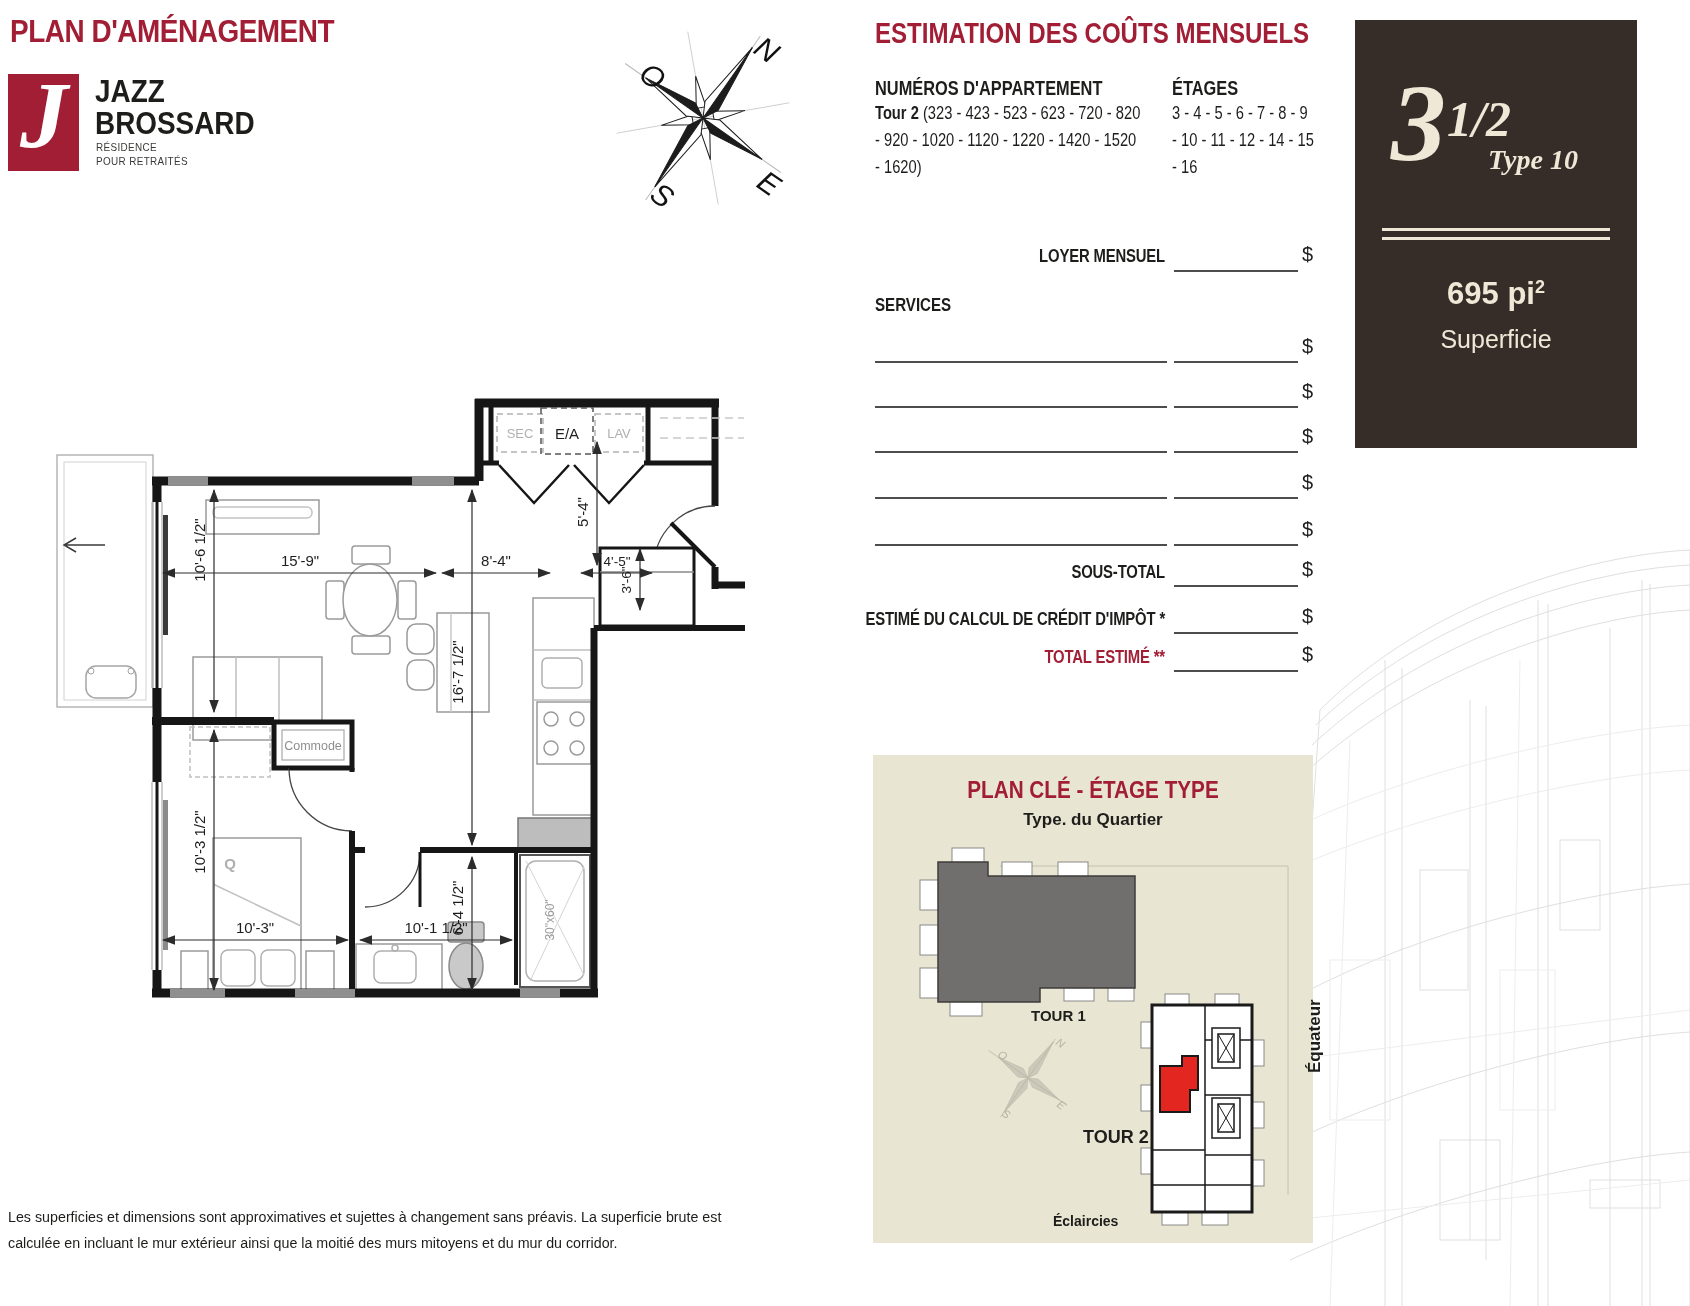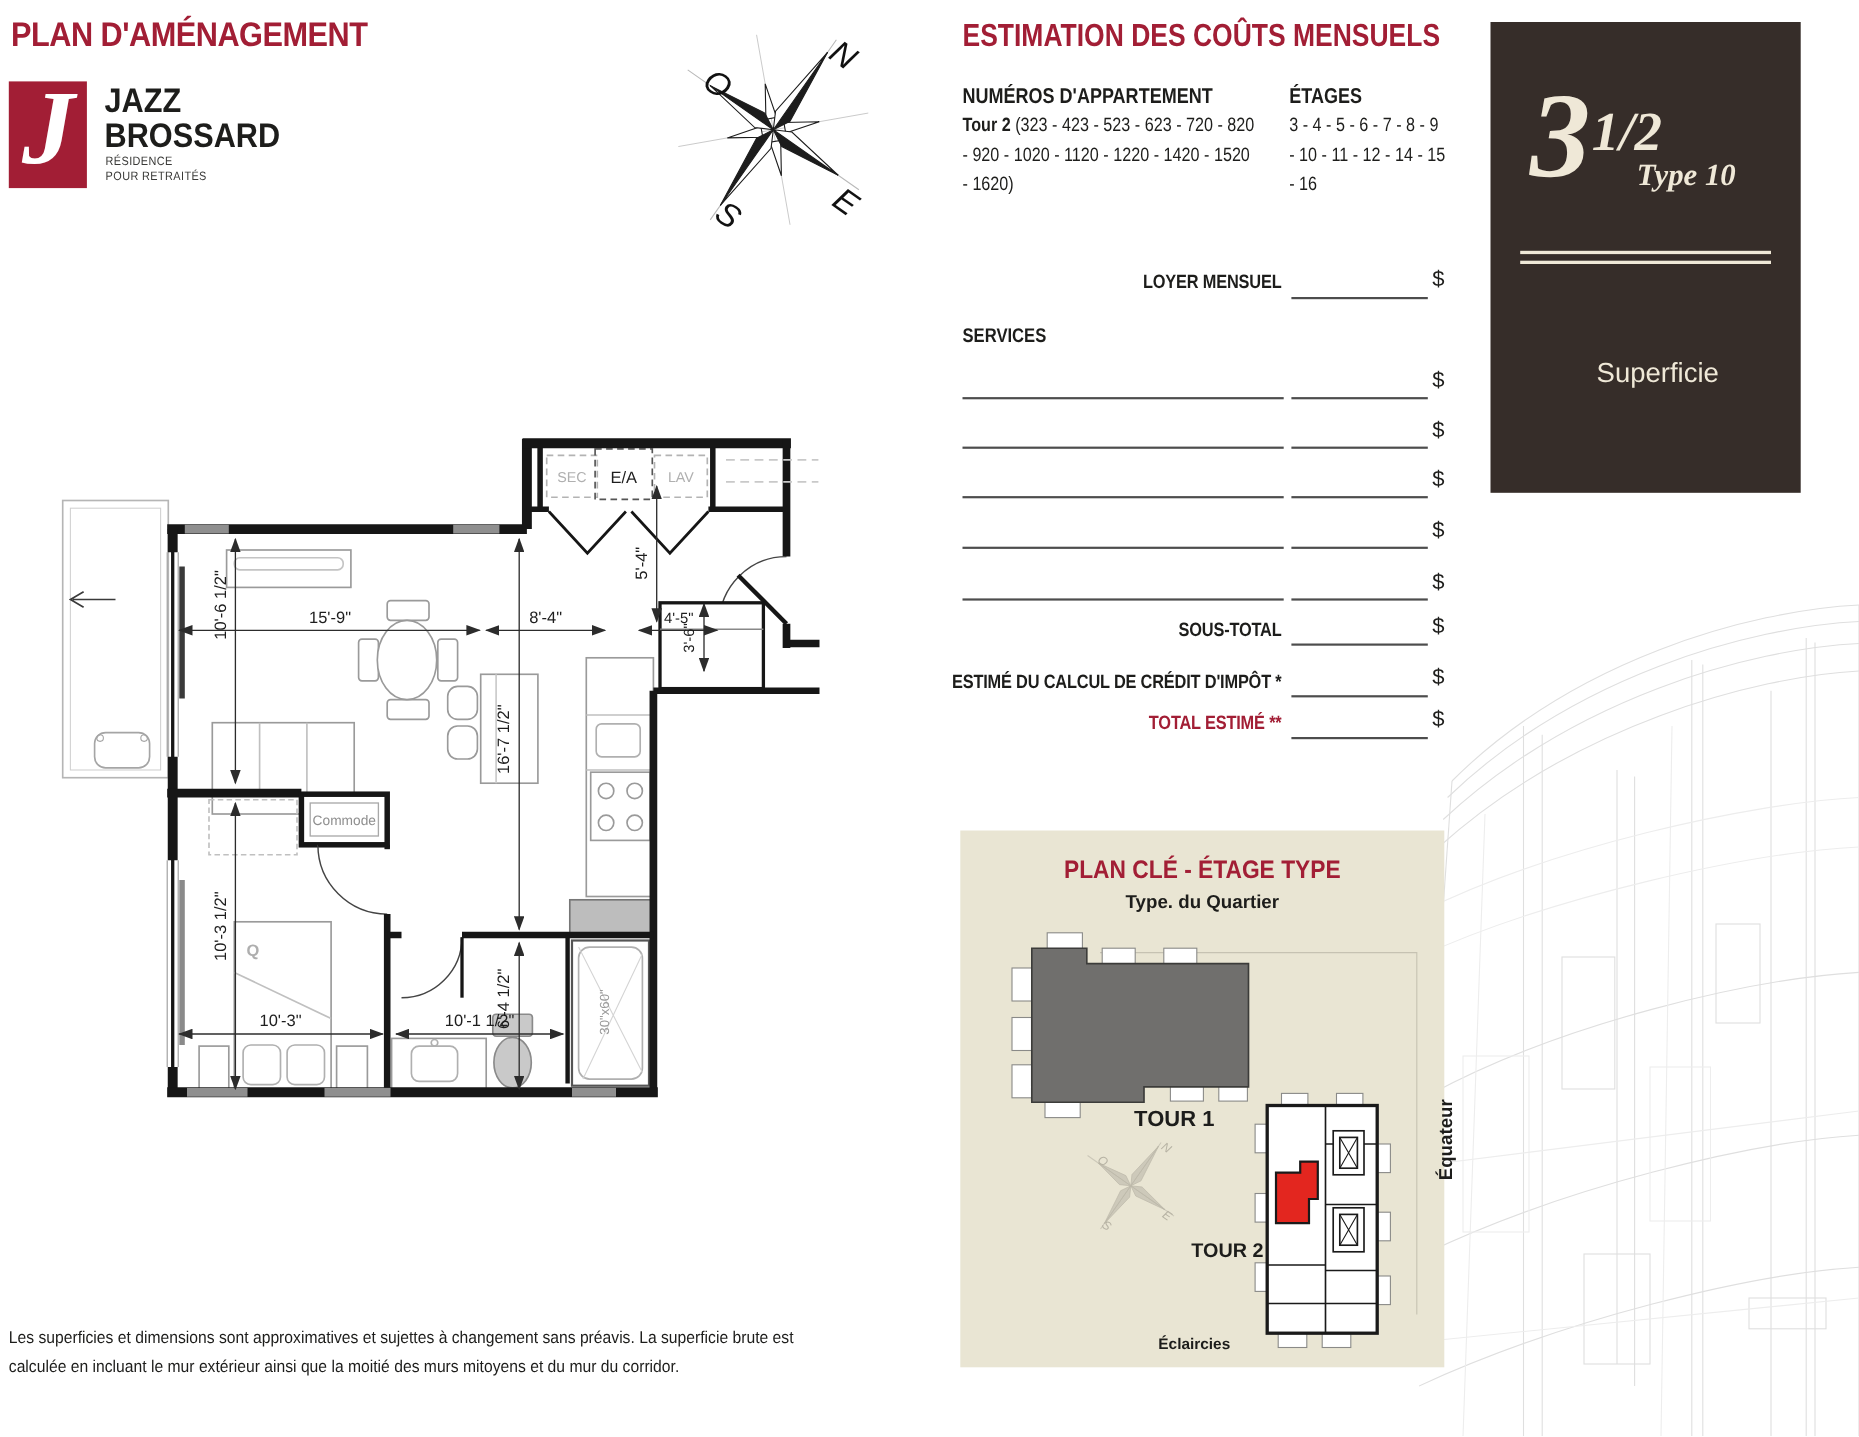--- a/index.html
+++ b/index.html
@@ -154,21 +154,22 @@
 
   <div class="abs rlabel condR red" style="left:865px;top:647px;width:300px;">TOTAL ESTIMÉ **</div>
   <div class="abs amount-line" style="left:1174px;top:650px;"></div>
   <span class="abs dollar" style="left:1302px;top:643px;">$</span>
 
   <div class="abs card" style="left:1355px;top:20px;width:282px;height:428px;">
     <span class="abs serif-it b" style="left:36px;top:48px;font-size:110px;line-height:1;">3</span>
     <span class="abs serif-it b" style="left:92px;top:74px;font-size:50px;line-height:1;">1/2</span>
     <span class="abs serif-it b" style="left:133px;top:126px;font-size:28px;line-height:1;">Type 10</span>
     <div class="abs" style="left:27px;top:208px;width:228px;height:6px;border-top:3px solid var(--card_text);border-bottom:3px solid var(--card_text);"></div>
-    <div class="abs" style="left:0;top:305px;width:282px;text-align:center;font-size:25px;padding-left:11px;">Superficie</div>
+    <div class="abs" style="left:0;top:256px;width:282px;text-align:center;font-size:31px;font-weight:bold;"><span>695 pi</span><sup style="font-size:18px;">2</sup></div>
+    <div class="abs" style="left:0;top:305px;width:282px;text-align:center;font-size:25px;">Superficie</div>
   </div>
 
   <svg class="abs" style="left:40px;top:340px;" width="710" height="680" viewBox="40 340 710 680">
     <defs>
       <marker id="da" markerWidth="11" markerHeight="8" refX="10" refY="4" orient="auto-start-reverse">
         <path d="M0,0 L11,4 L0,8 Z" fill="#2c2c2c"></path>
       </marker>
     </defs>
 
     <g fill="none">
@@ -369,21 +370,21 @@
           <path d="M1218,1034 L1234,1062 M1234,1034 L1218,1062" stroke-width="1"></path>
           <rect x="1212" y="1098" width="28" height="40"></rect>
             <rect x="1218" y="1104" width="16" height="28"></rect>
           <path d="M1218,1104 L1234,1132 M1234,1104 L1218,1132" stroke-width="1"></path>
         </g>
         <polygon points="1160,1066 1182,1066 1182,1056 1198,1056 1198,1090 1190,1090 1190,1112 1160,1112" style="fill:var(--unit_red)" stroke="#1a1a1a" stroke-width="2"></polygon>
       </g>
     </svg>
     <div class="abs b red" style="left:0;width:440px;top:22px;text-align:center;font-size:23px;transform:scaleX(.9);">PLAN CLÉ - ÉTAGE TYPE</div>
     <div class="abs b" style="left:0;width:440px;top:55px;text-align:center;font-size:17px;">Type. du Quartier</div>
-    <div class="abs b" style="left:158px;top:252px;font-size:20px;">TOUR 1</div>
+    <div class="abs b" style="left:158px;top:252px;font-size:15px;">TOUR 1</div>
     <div class="abs b" style="left:210px;top:372px;font-size:18px;">TOUR 2</div>
     <div class="abs b" style="left:180px;top:458px;font-size:14px;">Éclaircies</div>
     <div class="abs b" style="left:432px;top:318px;transform:rotate(-90deg);transform-origin:0 0;font-size:17px;white-space:nowrap;">Équateur</div>
   </div>
 
   <div class="abs" style="left:8px;top:1204px;font-size:15.5px;line-height:1.65;transform:scaleX(.92);transform-origin:left top;white-space:nowrap;">
     <div>Les superficies et dimensions sont approximatives et sujettes à changement sans préavis. La superficie brute est</div>
     <div>calculée en incluant le mur extérieur ainsi que la moitié des murs mitoyens et du mur du corridor.</div>
   </div>
 

